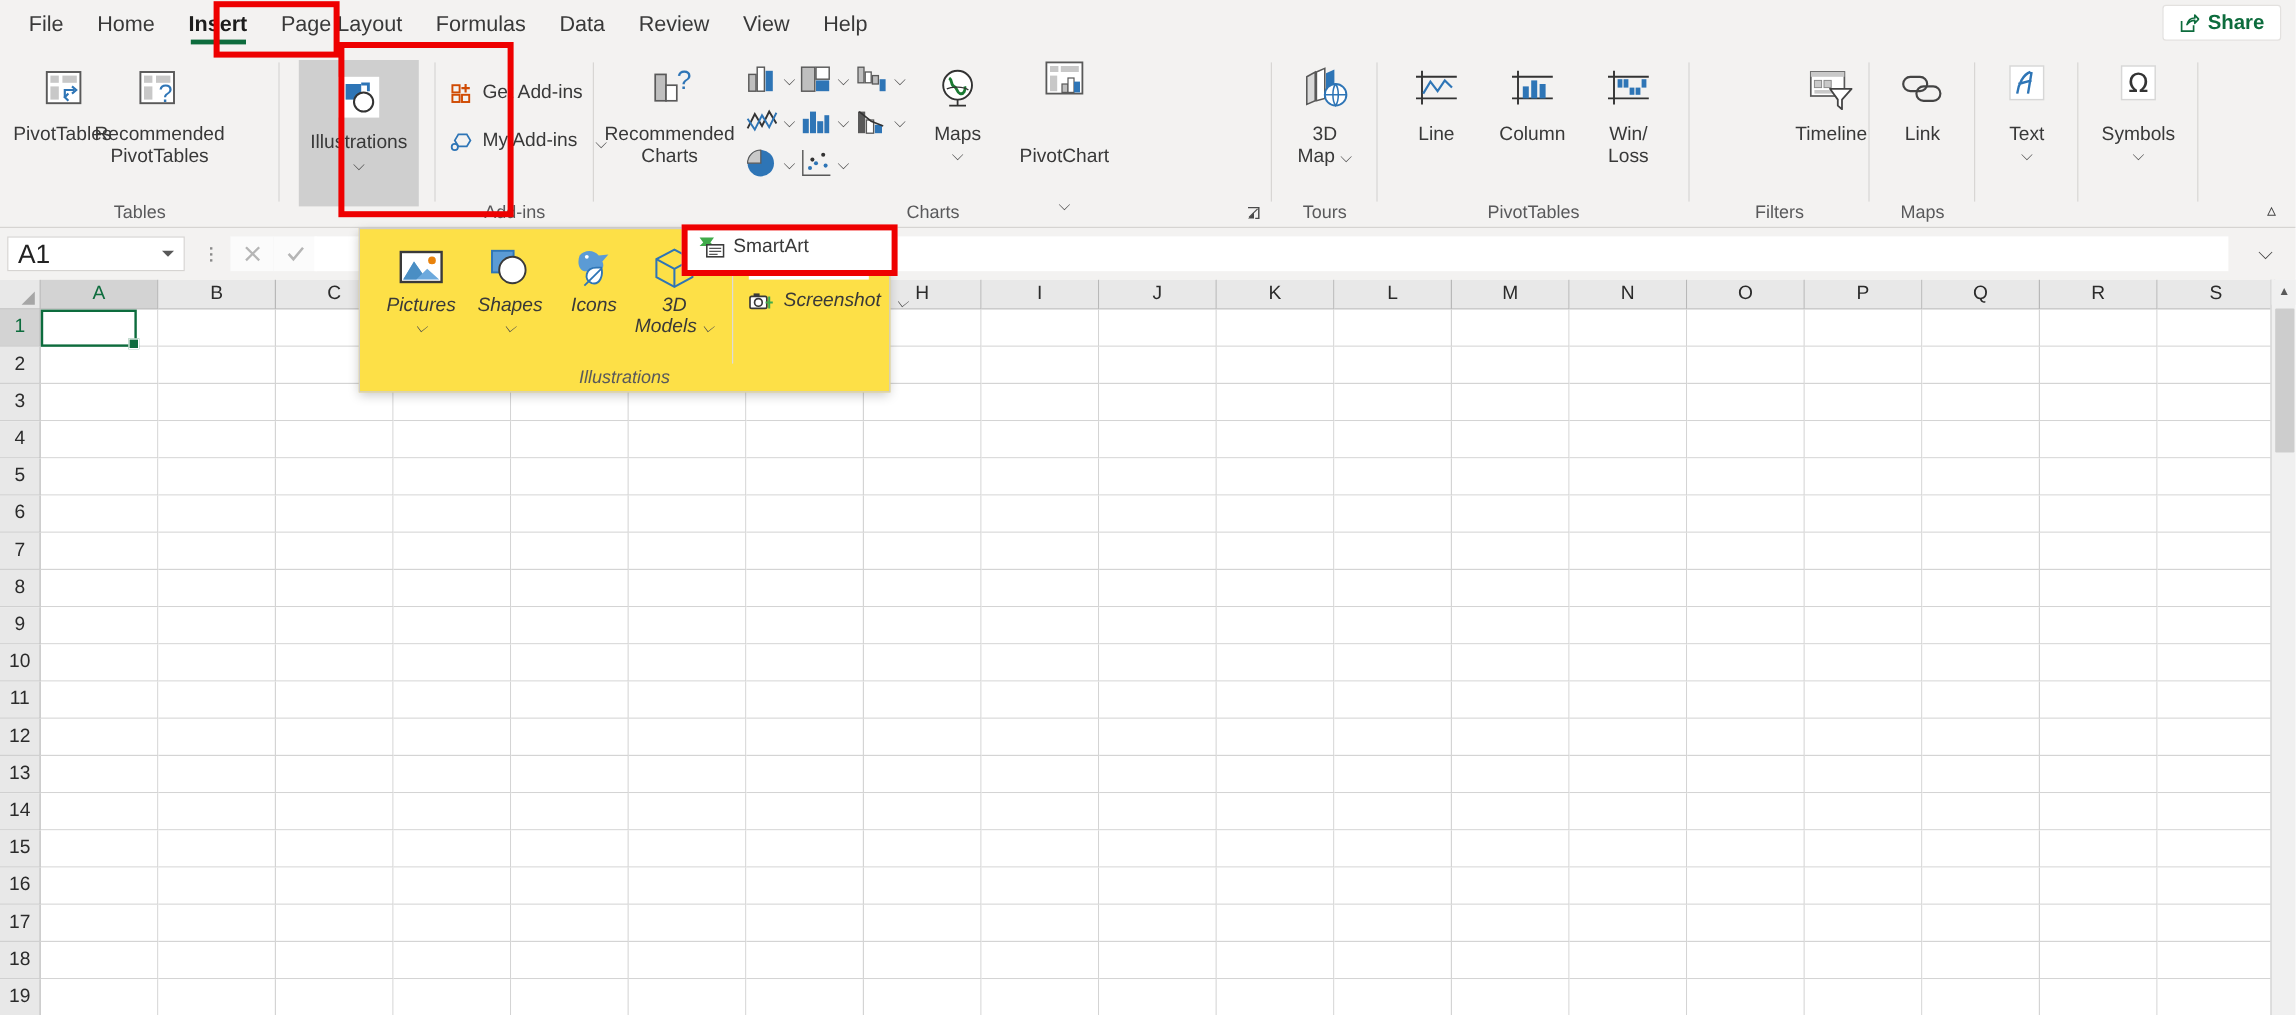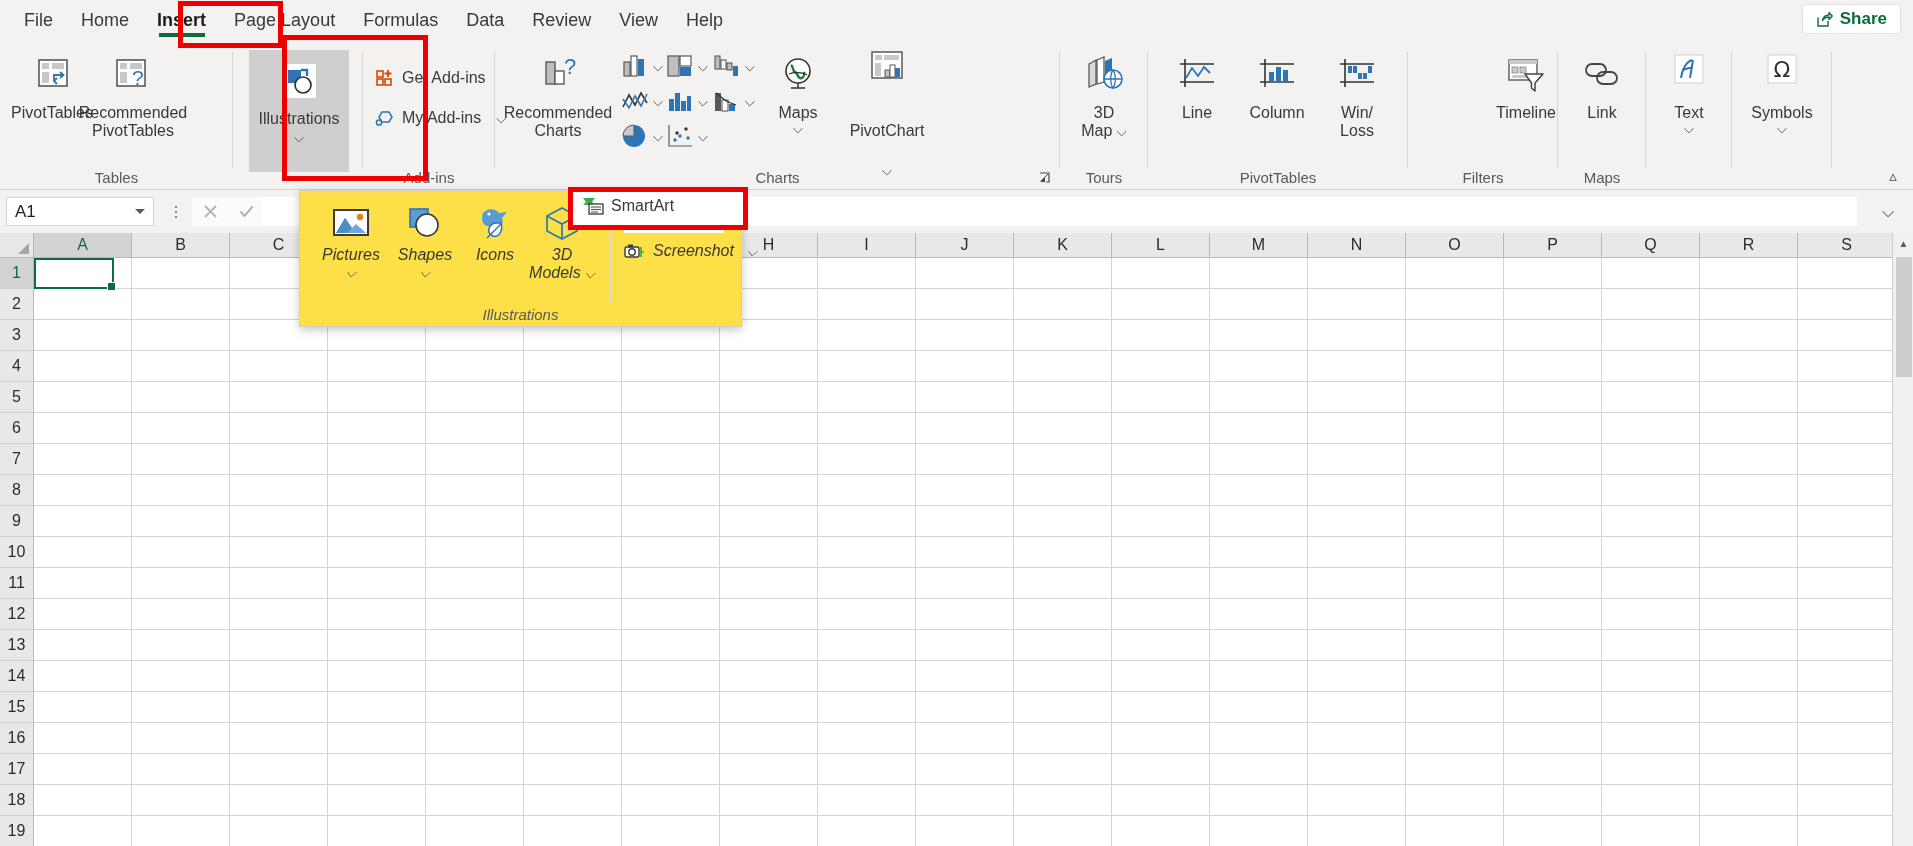--- a/index.html
+++ b/index.html
@@ -90,21 +90,21 @@
   
   .fbar {
     position: absolute; left: 0; top: 191px; width: 1913px; height: 41px;
     background: #f3f2f1; display: flex; align-items: center;
   }
   .namebox {
     position: absolute; left: 6px; top: 6px; width: 148px; height: 29px;
     background: #ffffff; border: 1px solid #d6d4d2;
     display: flex; align-items: center; padding: 0 8px; cursor: pointer;
   }
-  .namebox .nb-txt { font-size: 17px; color: #222; flex: 1; }
+  .namebox .nb-txt { font-size: 22px; color: #222; flex: 1; }
   .namebox .nb-caret {
     width: 0; height: 0; border-left: 5px solid transparent; border-right: 5px solid transparent;
     border-top: 5px solid #585858;
   }
   .fbar-dots {
     position: absolute; left: 170px; top: 10px; width: 12px; height: 22px;
     display: flex; flex-direction: column; align-items: center; justify-content: center; gap: 3px;
     cursor: pointer;
   }
   .fbar-dots i { width: 2px; height: 2px; background: #8a8a8a; display: block; }

